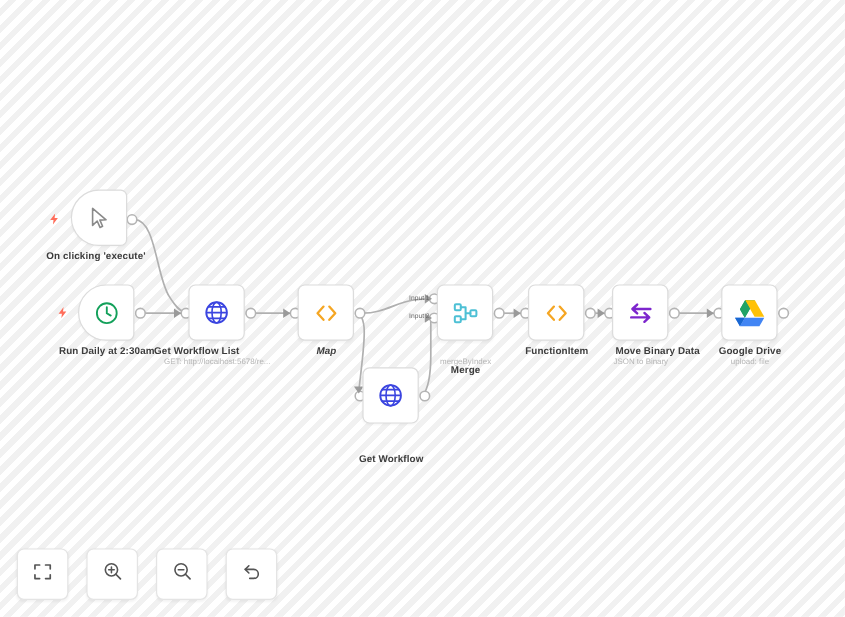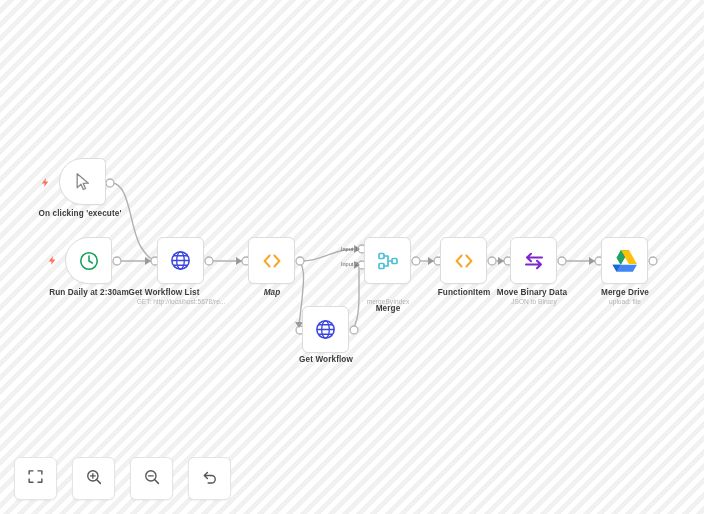--- a/index.html
+++ b/index.html
@@ -242,21 +242,21 @@
 
   <div class="node" style="left:302px; top:306px;">
     <span class="glyph">
       <svg width="23" height="23" viewBox="0 0 24 24">
         <circle cx="12" cy="12" r="9" fill="none" stroke="#3b45e0" stroke-width="1.6"></circle>
         <ellipse cx="12" cy="12" rx="4" ry="9" fill="none" stroke="#3b45e0" stroke-width="1.4"></ellipse>
         <path d="M3 12 H21 M4.6 7 H19.4 M4.6 17 H19.4" fill="none" stroke="#3b45e0" stroke-width="1.4"></path>
       </svg>
     </span>
   </div>
-  <div class="node-label" style="left:326px; top:355px;">Get Workflow</div>
+  <div class="node-label" style="left:326px; top:378px;">Get Workflow</div>
 
   <div class="port-label" style="left:358px; top:246px;">Input 1</div>
   <div class="port-label" style="left:358px; top:261px;">Input 2</div>
 
   <div class="node" style="left:364px; top:237px;">
     <span class="glyph">
       <svg width="24" height="24" viewBox="0 0 24 24">
         <rect x="3" y="4.5" width="5" height="5" rx="1" fill="none" stroke="#4dc0d5" stroke-width="1.7"></rect>
         <rect x="3" y="14.5" width="5" height="5" rx="1" fill="none" stroke="#4dc0d5" stroke-width="1.7"></rect>
         <rect x="16" y="9.5" width="5" height="5" rx="1" fill="none" stroke="#4dc0d5" stroke-width="1.7"></rect>
@@ -277,39 +277,39 @@
   <div class="node-label" style="left:464px; top:288px;">FunctionItem</div>
 
   <div class="node" style="left:510px; top:237px;">
     <span class="glyph">
       <svg width="24" height="24" viewBox="0 0 24 24">
         <path d="M20 8.5 H5 M9 4.8 L5 8.5 L9 12.2" fill="none" stroke="#7d26cd" stroke-width="2" stroke-linecap="round" stroke-linejoin="round"></path>
         <path d="M4 15.5 H19 M15 11.8 L19 15.5 L15 19.2" fill="none" stroke="#7d26cd" stroke-width="2" stroke-linecap="round" stroke-linejoin="round"></path>
       </svg>
     </span>
   </div>
-  <div class="node-label" style="left:532px; top:288px;">Move Binary Data</div>
+  <div class="node-label" style="left:548px; top:288px;">Move Binary Data</div>
   <div class="node-sub" style="left:534px; top:298px;">JSON to Binary</div>
 
   <div class="node" style="left:601px; top:237px;">
     <span class="glyph">
       <svg width="26" height="24" viewBox="0 0 48 44">
         <path d="M16.5 2 L31.5 2 L16 29 L8.5 16 Z" fill="#21a366"></path>
         <path d="M31.5 2 L46 27.5 L31 27.5 L16.5 2 Z" fill="#ffc107"></path>
         <path d="M8.5 16 L1 29 L8.5 42 L16 29 Z" fill="#4285f4" opacity="0"></path>
         <path d="M16 29 L46 29 L38.5 42 L8.5 42 Z" fill="#4285f4"></path>
         <path d="M8.5 42 L1 29 L16 29 Z" fill="#4285f4"></path>
         <path d="M8.5 16 L16 29 L1 29 Z" fill="#21a366" opacity="0"></path>
         <path d="M16.5 2 L8.5 16 L16 29 L24 15 Z" fill="#21a366"></path>
         <path d="M1 29 L16 29 L8.5 42 Z" fill="#1967d2"></path>
         <path d="M46 29 L31 27.5 L38.5 42 Z" fill="#ea4335" opacity="0"></path>
       </svg>
     </span>
   </div>
-  <div class="node-label" style="left:625px; top:288px;">Merge Drive</div>
+  <div class="node-label" style="left:625px; top:288px;">Google Drive</div>
   <div class="node-sub" style="left:625px; top:298px;">upload: file</div>
 
   <div id="toolbar">
     <div class="tool-btn">
       <span>
         <svg width="17" height="17" viewBox="0 0 24 24">
           <path d="M3 8.5 V4 H8.5 M15.5 4 H21 V8.5 M21 15.5 V20 H15.5 M8.5 20 H3 V15.5" fill="none" stroke="#555" stroke-width="2" stroke-linecap="round" stroke-linejoin="round"></path>
         </svg>
       </span>
     </div>

